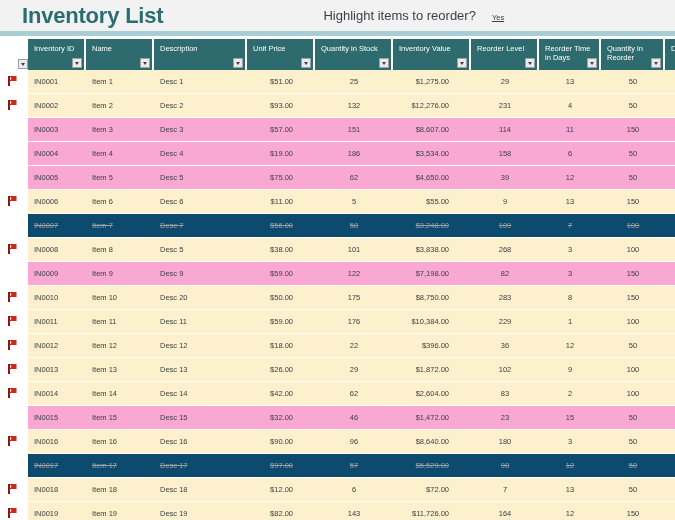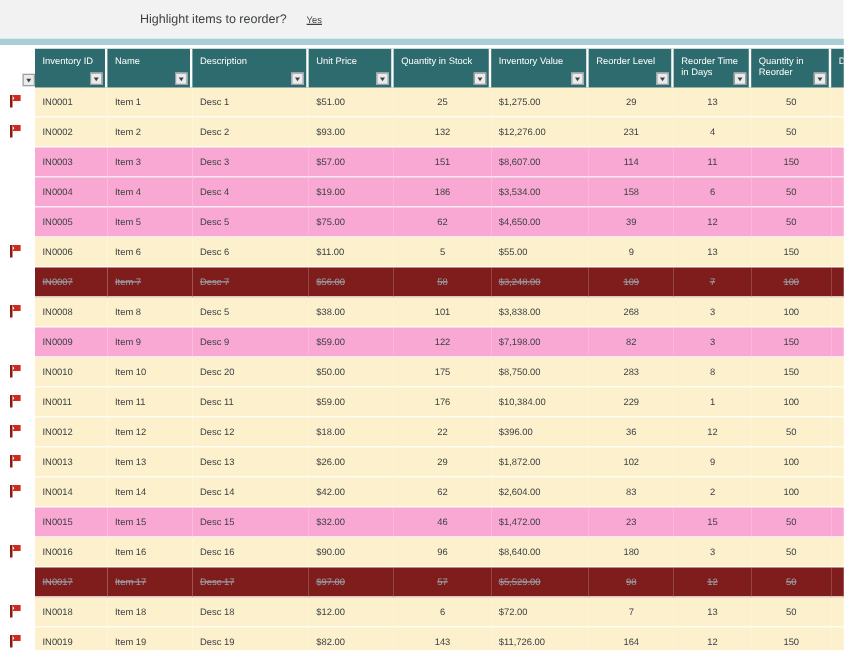--- a/index.html
+++ b/index.html
@@ -36,22 +36,23 @@
     letter-spacing: -0.2px;
     line-height: 1;
   }
   .reorder-ctl {
     margin-left: 112px;
     display: flex;
     align-items: baseline;
     gap: 16px;
   }
   .reorder-label {
-    font-size: 10px;
+    font-size: 13px;
     color: #3c4043;
+    margin-left: 48px;
   }
   .reorder-value {
     font-size: 7.5px;
     color: #3c4043;
     text-decoration: underline;
   }
 
   .gap-band { height: 5px; background: #a8cdd2; }
 
   
@@ -126,31 +127,31 @@
     color: #3c4043;
     height: 24px;
     padding: 0 6px;
     border-bottom: 1px solid #ffffff;
     white-space: nowrap;
     overflow: hidden;
   }
 
   tr.row-highlight td { background: #fdf1cd; }
   tr.row-plain td     { background: #f9a8d4; }
-  tr.row-disc td      { background: #7f1d1d; color: #9aa0a6; text-decoration: line-through; }
+  tr.row-disc td      { background: #0c4a6e; color: #9aa0a6; text-decoration: line-through; }
   tr.row-disc td.flag-cell { text-decoration: none; }
 
   td.flag-cell {
     background: #ffffff !important;
     text-decoration: none !important;
     padding-left: 8px;
   }
 
   td.num   { text-align: center; }
-  td.money { text-align: left; padding-right: 22px; }
+  td.money { text-align: right; padding-right: 22px; }
   td.disc  { text-align: center; }
 
   .flag-icon {
     display: inline-block;
     position: relative;
     width: 9px;
     height: 10px;
   }
   .flag-icon .pole {
     position: absolute;
@@ -163,20 +164,21 @@
     left: 1.5px; top: 0.5px;
     width: 7px; height: 5px;
     background: #cf2a1b;
     clip-path: polygon(0 0, 100% 0, 100% 100%, 0 100%, 28% 50%);
   }
 </style>
 </head>
 <body>
 
 <div class="title-band">
+  <div class="app-title">Inventory List</div>
   <div class="reorder-ctl">
     <span class="reorder-label">Highlight items to reorder?</span>
     <span class="reorder-value">Yes</span>
   </div>
 </div>
 <div class="gap-band"></div>
 
 <div class="sheet">
   <table class="inv">
     <colgroup>

